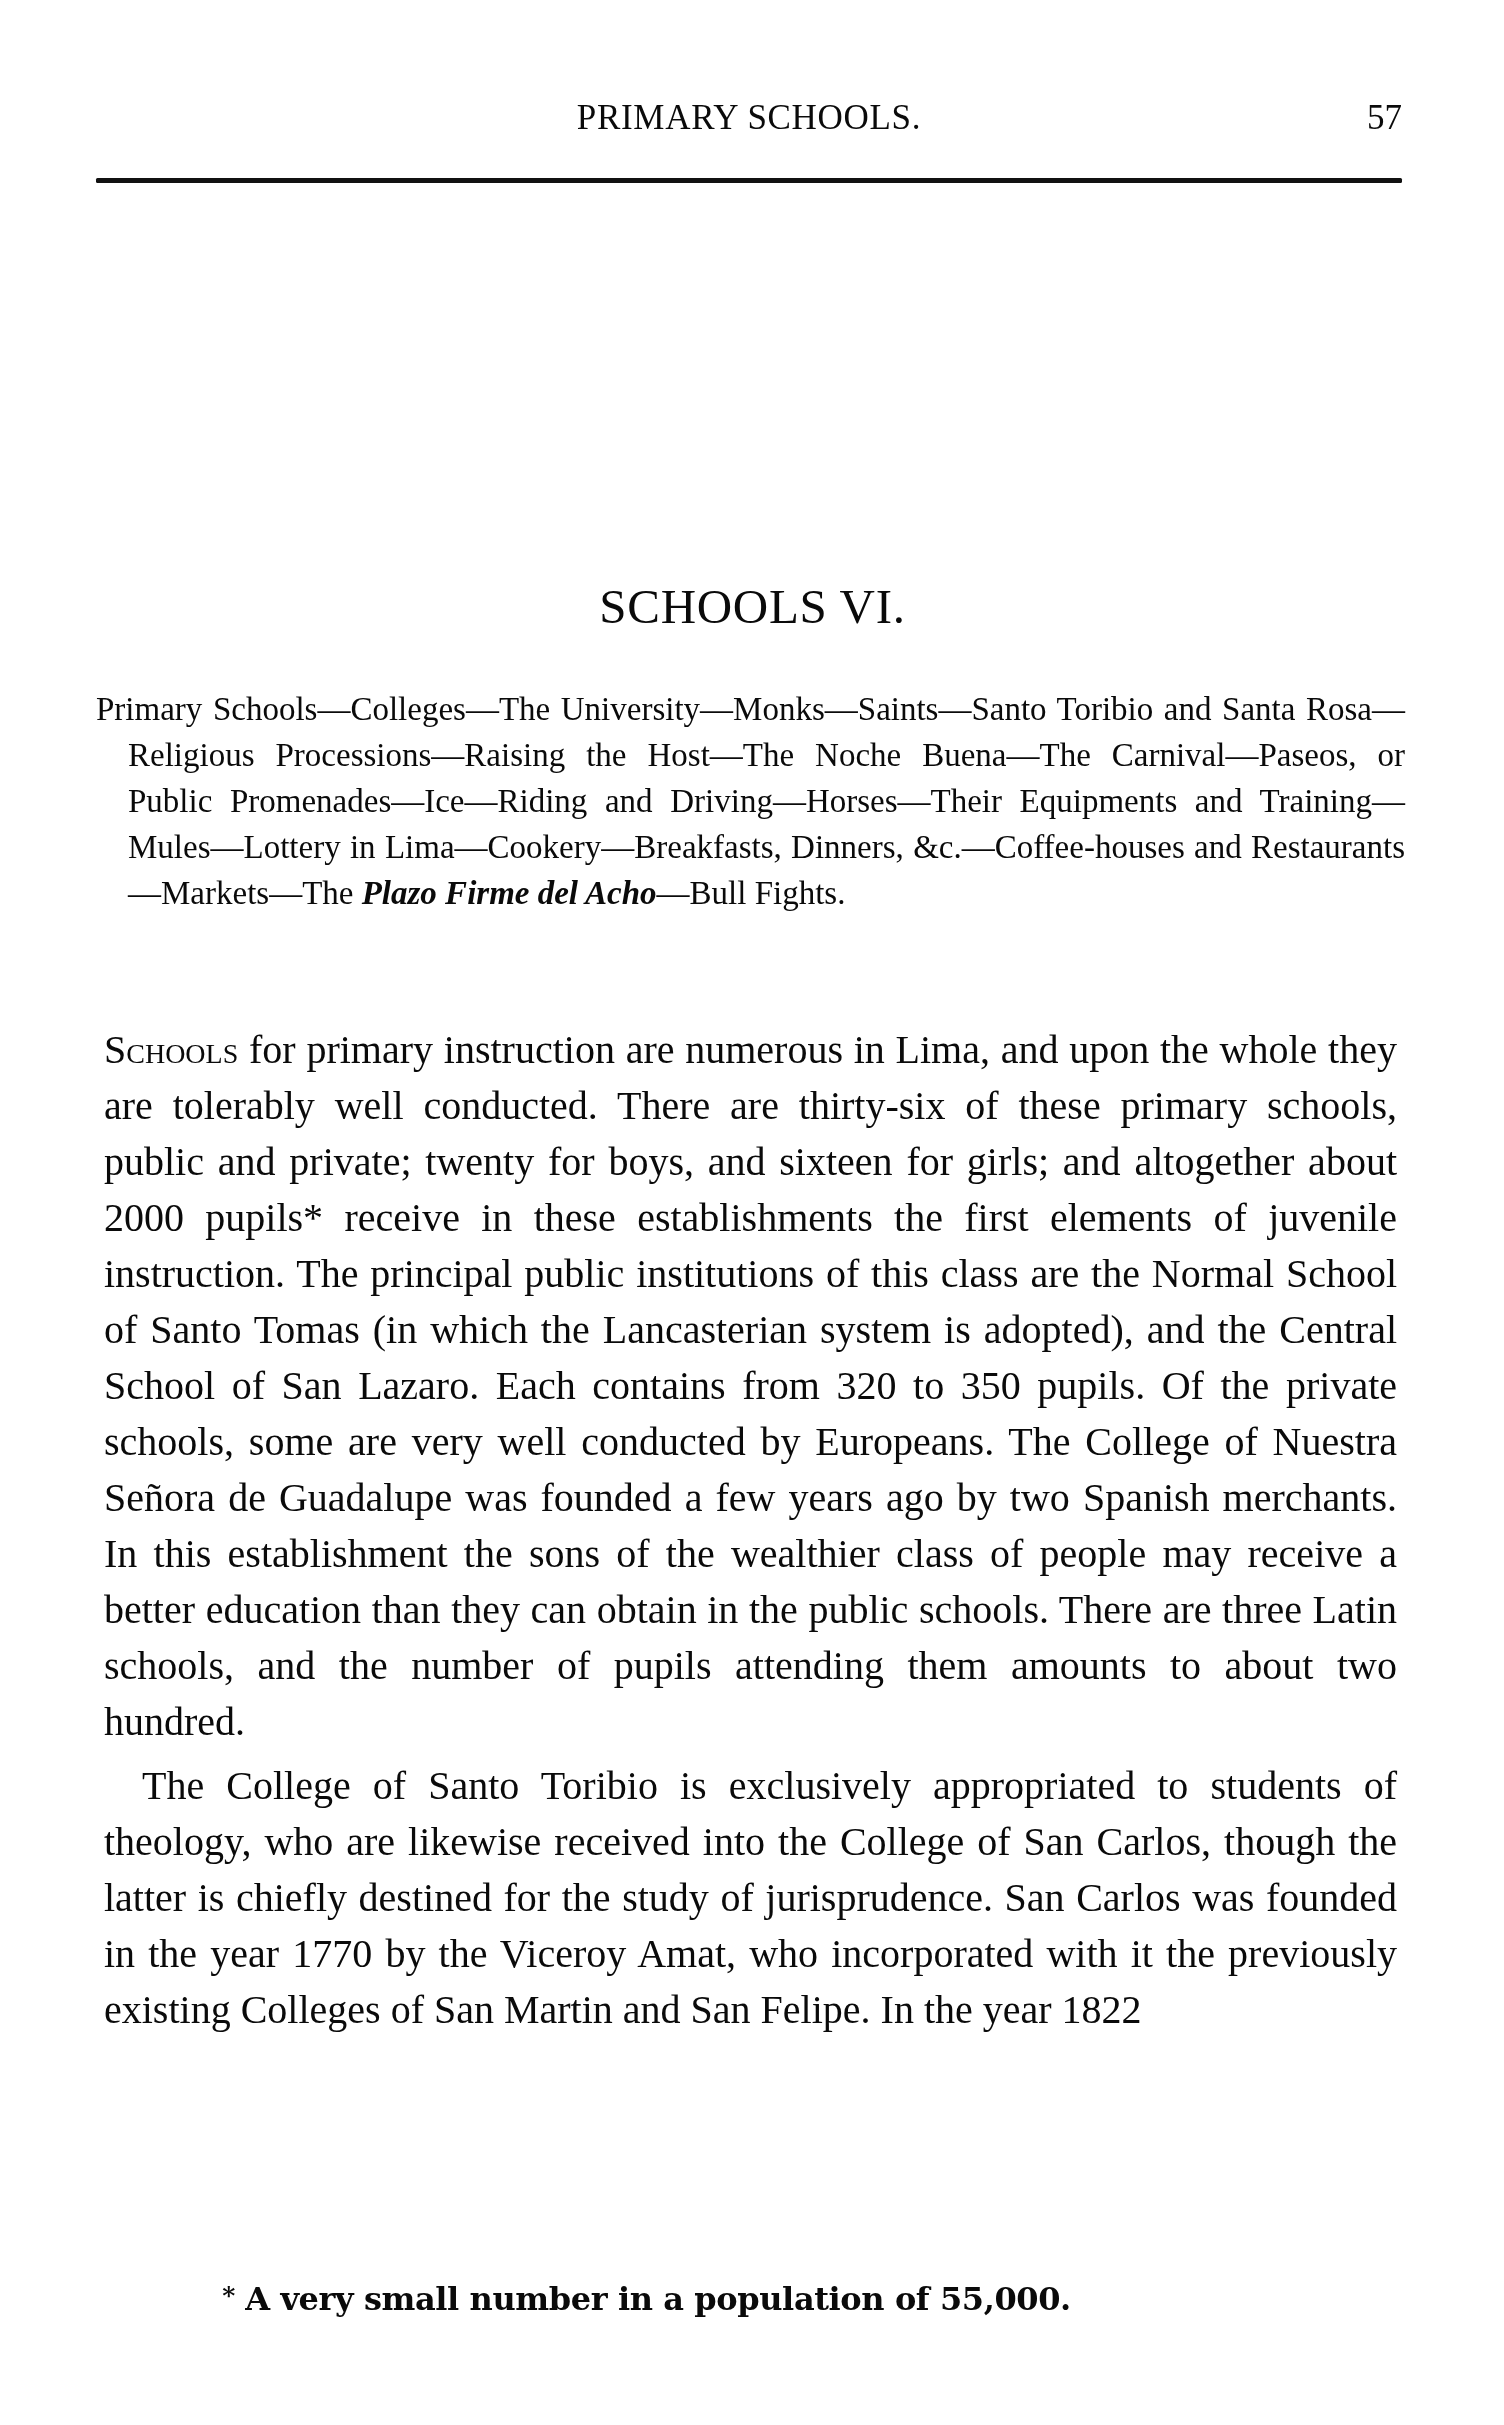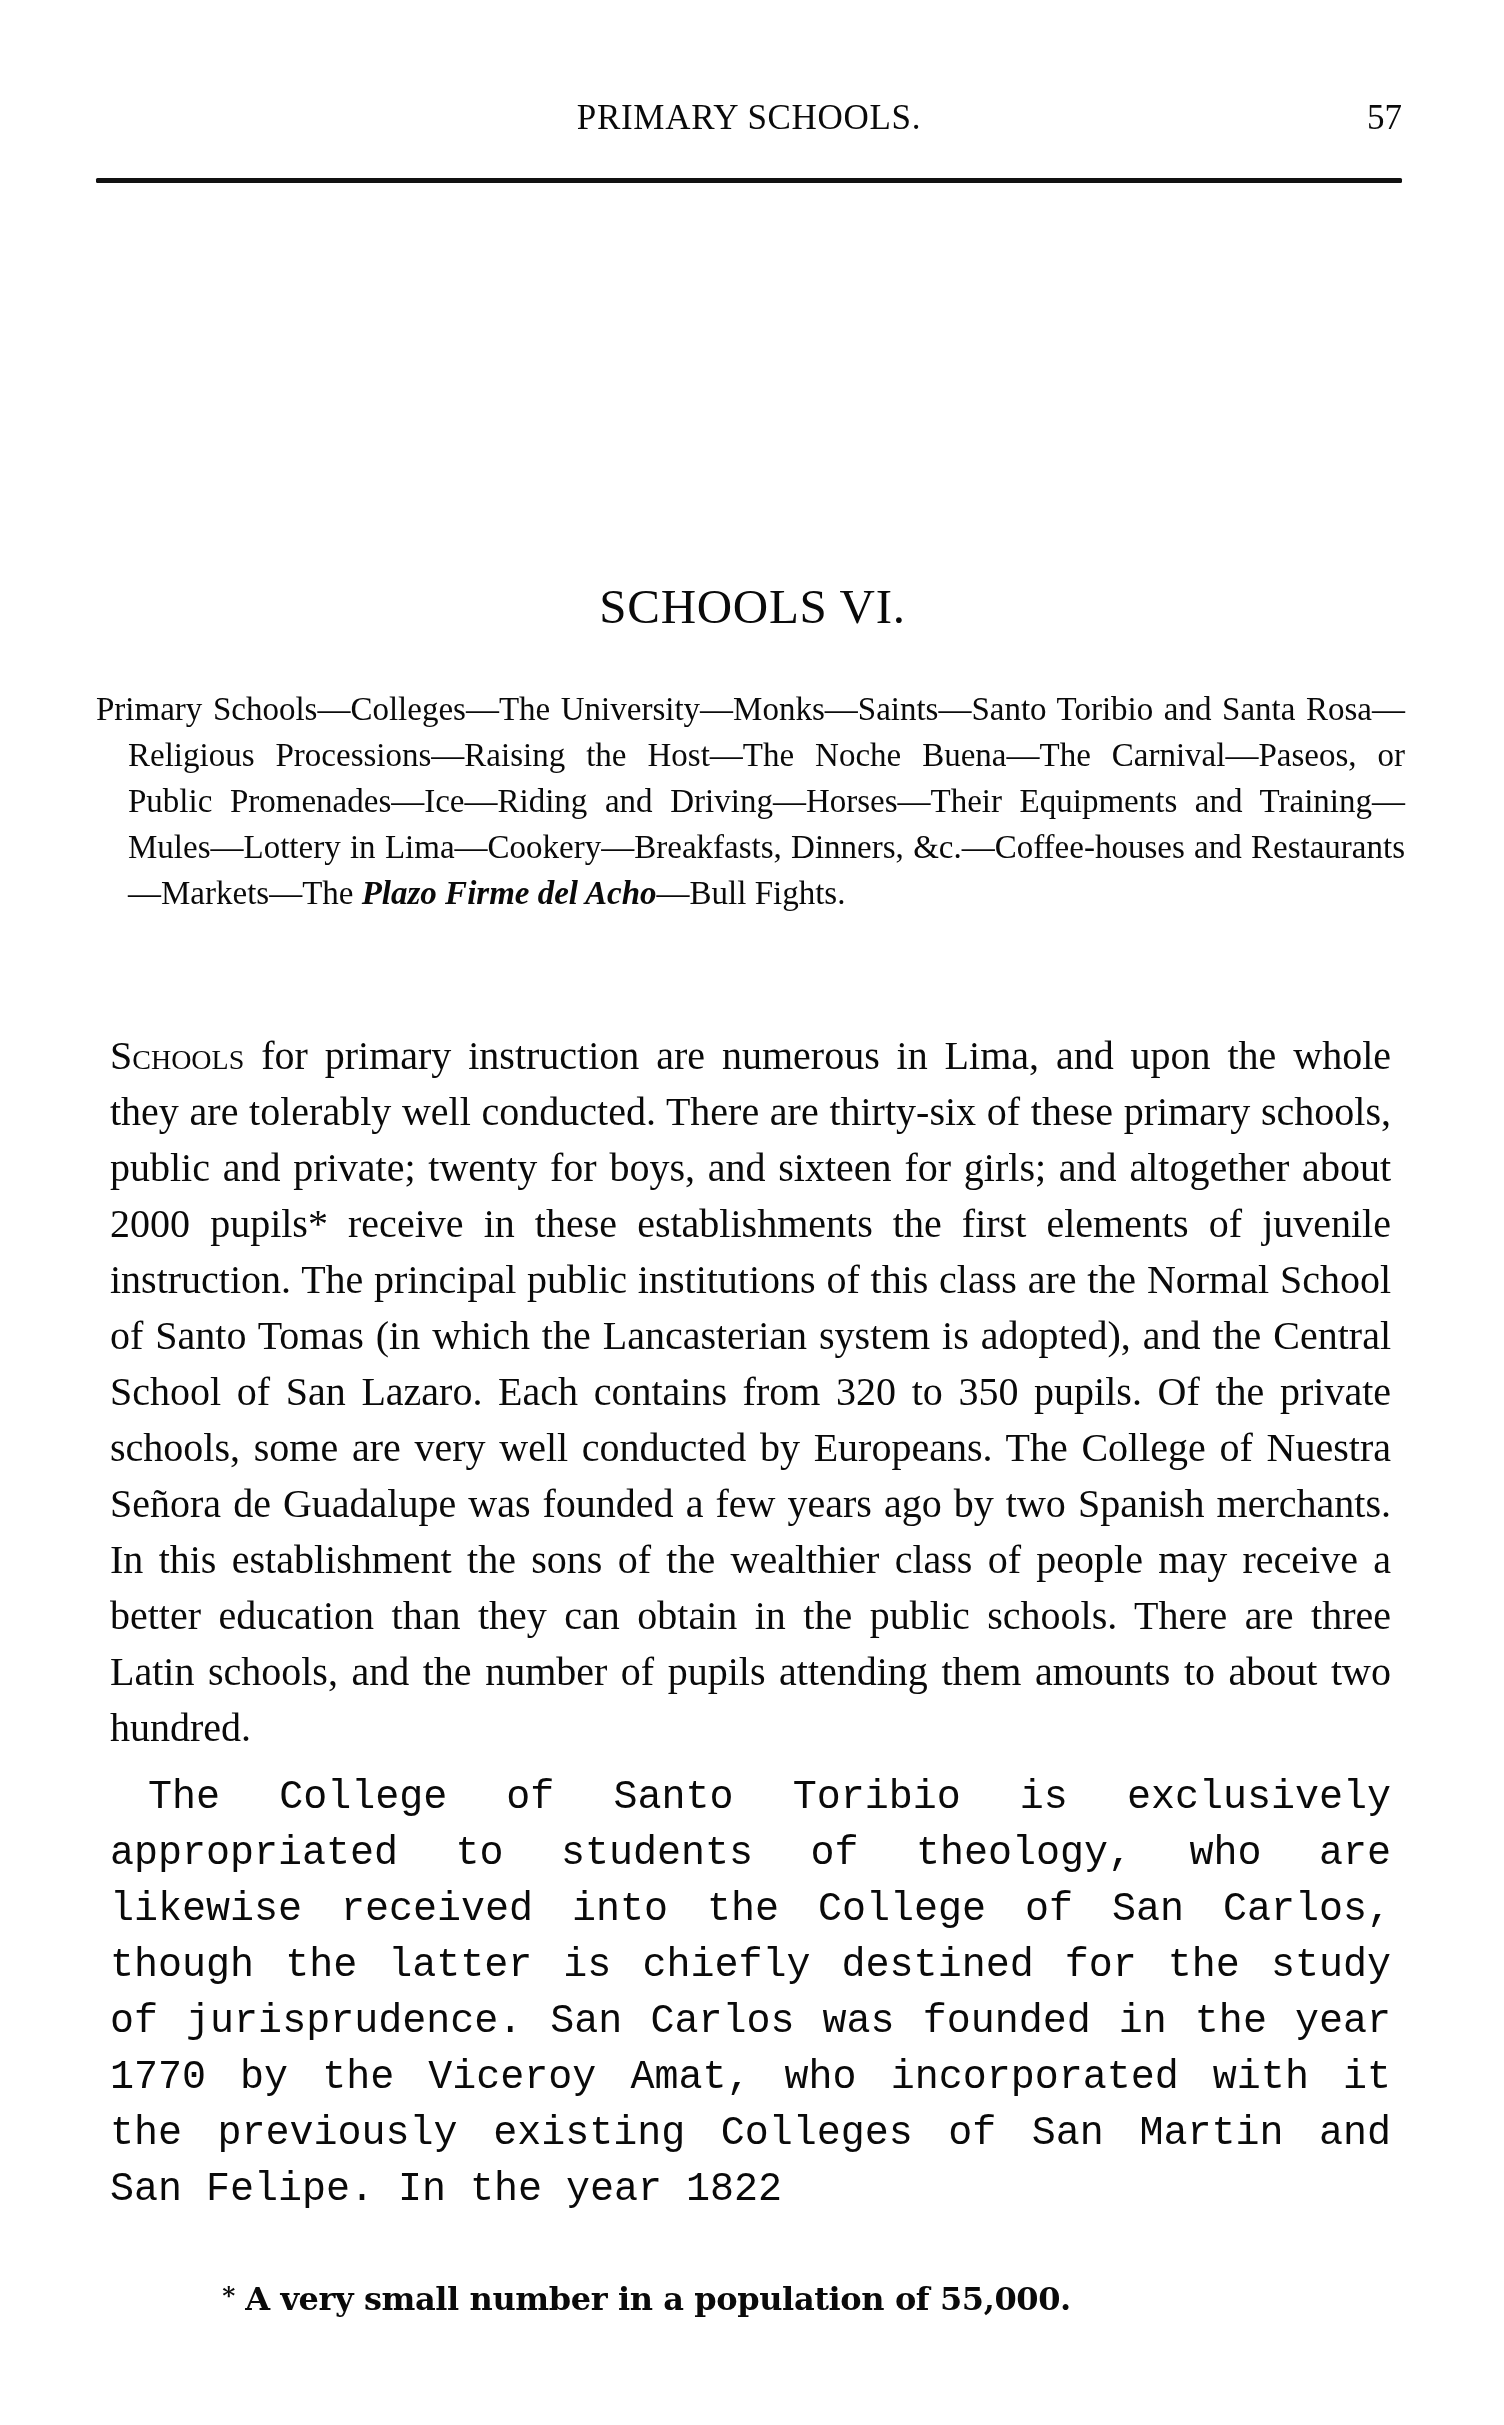--- a/index.html
+++ b/index.html
@@ -86,25 +86,24 @@
     .body-text {
       position: absolute;
       left: 96px;
       width: 1309px;
       top: 1005px;
       font-size: 40px;
       line-height: 56px;
       text-align: justify;
     }
     .body-text p {
-      margin: 14px;
+      margin: 8px;
     }
     .body-text p + p {
       text-indent: 38px;
-      font-family: Liberation Mono, monospace;
     }
     .smallcaps {
       font-variant: small-caps;
     }
     
     .footnote {
       position: absolute;
       left: 0;
       width: 1293px;
       top: 2265px;

